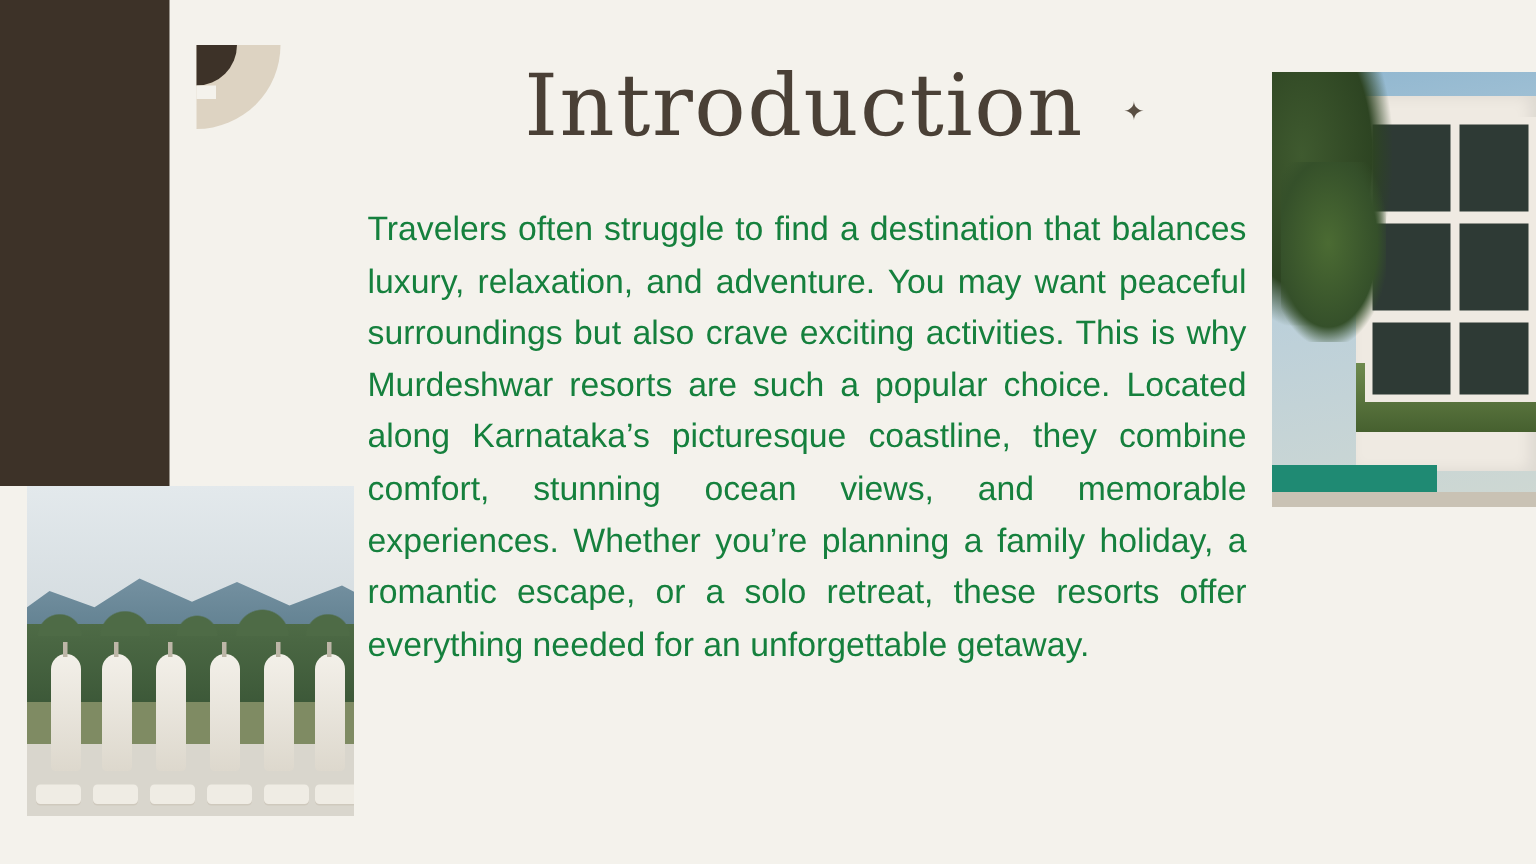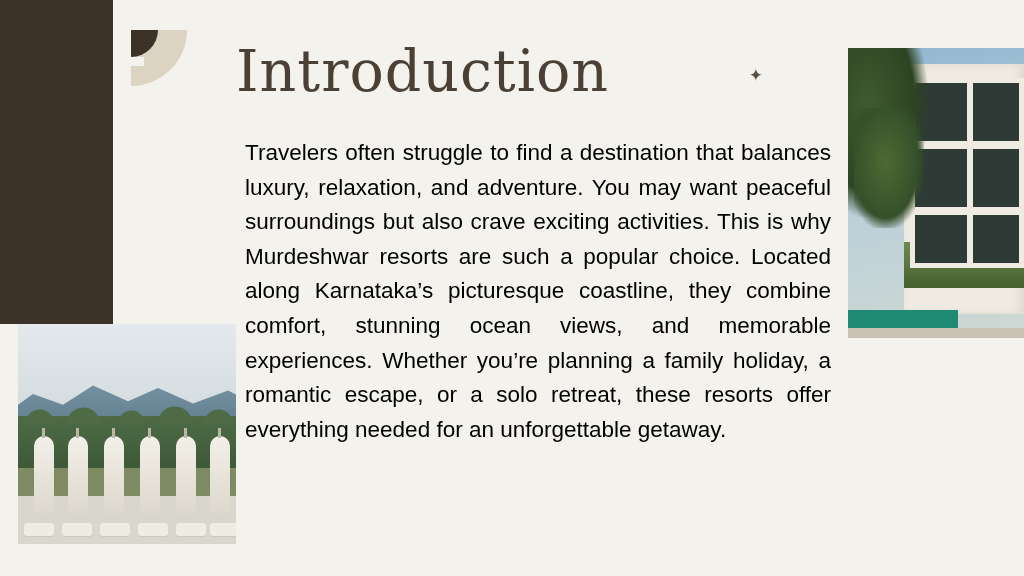--- a/index.html
+++ b/index.html
@@ -65,21 +65,21 @@
     height: 9px;
     background: #f4f2ec;
   }
 
   
   .title {
     position: absolute;
     left: 236px;
     top: 38px;
     width: 600px;
-    text-align: left;
+    text-align: center;
     font-family: "DejaVu Serif", serif;
     font-size: 57px;
     line-height: 66px;
     letter-spacing: 1px;
     color: #4a4036;
     white-space: nowrap;
   }
   .title .sparkle {
     position: absolute;
     right: 72px;
@@ -89,21 +89,21 @@
   }
 
   
   .body-text {
     position: absolute;
     left: 245px;
     top: 136px;
     width: 586px;
     font-size: 22.5px;
     line-height: 34.6px;
-    color: #000000;
+    color: #15803d;
     text-align: justify;
     text-justify: inter-word;
     font-family: "Liberation Sans", sans-serif;
   }
 
   
   .photo-right {
     position: absolute;
     right: 0;
     top: 48px;

